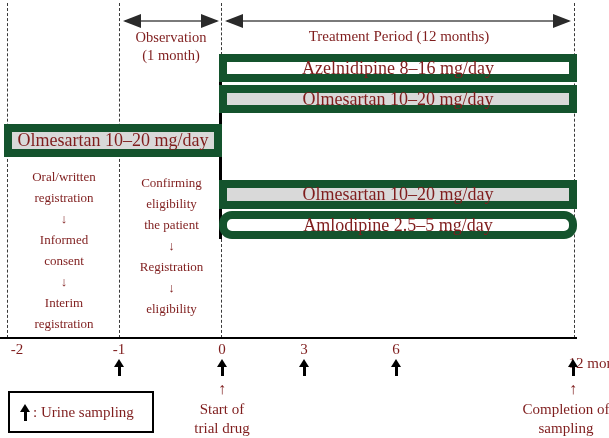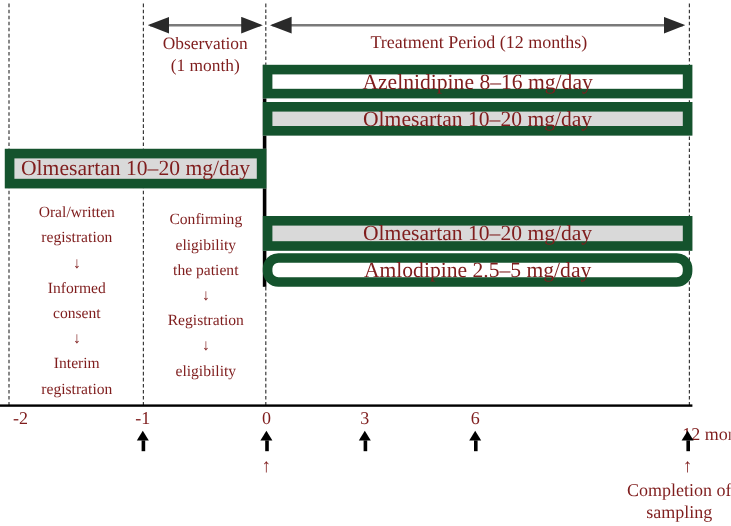--- a/index.html
+++ b/index.html
@@ -116,19 +116,30 @@
       <div class="stem"></div>
     </div>
   <div class="barrow" style="left:573px;top:359px;">
       <div class="head"></div>
       <div class="stem"></div>
     </div>
 
   <div class="thin-arrow" style="left:222px;top:381px;">↑</div>
   <div class="thin-arrow" style="left:573px;top:381px;">↑</div>
 
+  <div class="note" style="left:222px;top:400px;">
+    <span>Start of</span>
+    <span>trial drug</span>
+  </div>
   <div class="note" style="left:566px;top:400px;">
     <span>Completion of</span>
     <span>sampling</span>
   </div>
 
+  <div class="legend">
+    <span class="barrow-inline">
+        <span class="head"></span>
+        <span class="stem"></span>
+      </span>
+    <span>: Urine sampling</span>
+  </div>
 
 </div>
 
 </body></html>

